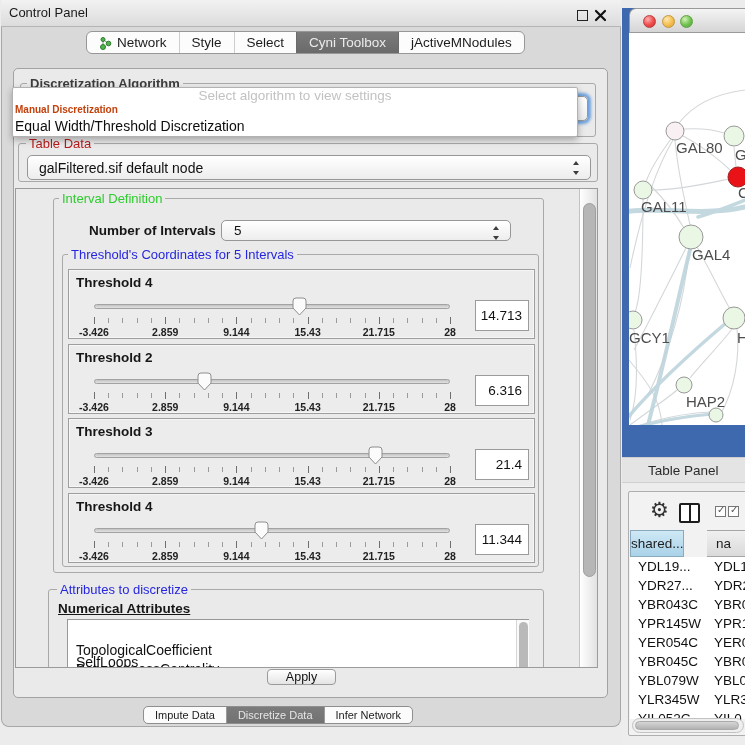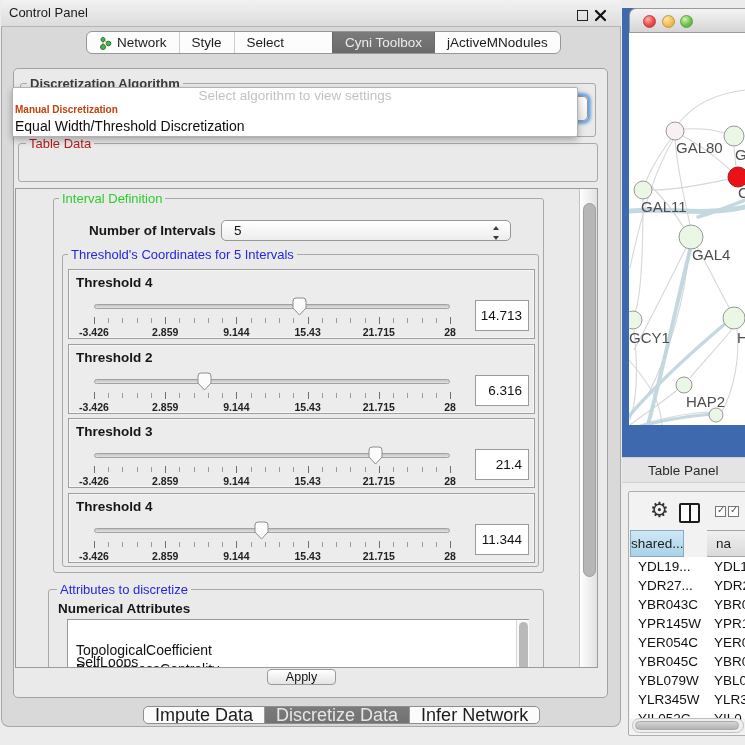--- a/index.html
+++ b/index.html
@@ -14,21 +14,21 @@
  background:linear-gradient(#f2f2f2,#dcdcdc);border-bottom:1px solid #b5b5b5;}
 .cp-title{position:absolute;left:8px;top:0;line-height:26px;font-size:13px;color:#1a1a1a;}
 .win-restore{position:absolute;left:576px;top:10px;width:11px;height:11px;border:1.8px solid #222;}
 .win-close{position:absolute;left:593px;top:9px;}
 
 
 .tabbar{position:absolute;left:86px;top:31px;height:23px;display:flex;
  background:#fcfcfc;border:1px solid #979797;border-radius:6px;overflow:hidden;}
 .tab{height:21px;line-height:21px;padding:0 12px;font-size:13.5px;color:#1c1c1c;display:flex;align-items:center;gap:5px;}
 .tab+.tab{border-left:1px solid #cecece;}
-.tab.sel{background:linear-gradient(#7b7b7b,#6a6a6a);color:#ebebeb;border-left:1px solid #6a6a6a;margin-left:36px;}
+.tab.sel{background:linear-gradient(#7b7b7b,#6a6a6a);color:#ebebeb;border-left:1px solid #6a6a6a;}
 .tab.sel+.tab{border-left:1px solid #6a6a6a;}
 
 
 .content{position:absolute;left:13px;top:68px;width:595px;height:630px;background:#eaeaea;
  border:1px solid #a2a2a2;border-radius:5px;}
 .gtitle{position:absolute;font-size:13px;color:#b91c1c;background:#eaeaea;padding:0 3px;line-height:13px;}
 .green{color:#2ecc2e;}
 .blue{color:#2626e0;}
 
 
@@ -74,32 +74,32 @@
 .thr-thumb{position:absolute;top:27px;}
 .tick{position:absolute;width:1px;background:#9a9a9a;}
 .tick.major{background:#6f6f6f;}
 .ticklab{position:absolute;width:60px;text-align:center;font-size:10.5px;font-weight:bold;color:#222;top:56px;}
 .thr-value{position:absolute;left:406px;top:30px;width:54px;height:31px;background:#fff;border:1px solid #9b9b9b;
  font-size:13.5px;color:#111;text-align:right;line-height:29px;padding-right:6px;}
 
 
 .ag{position:absolute;left:32px;top:400px;width:496px;height:120px;border:1px solid #a9a9a9;border-radius:3px;}
 .ag-title{left:8px;top:-7px;}
-.na-label{position:absolute;left:9px;top:11px;font-size:13.5px;font-weight:bold;color:#161616;}
+.na-label{position:absolute;left:9px;top:11px;font-size:13.5px;font-weight:bold;color:#161616;text-decoration:underline;}
 .listbox{position:absolute;left:18px;top:29px;width:462px;height:100px;background:#fff;border:1px solid #989898;}
 .litem{position:absolute;left:8px;height:19.5px;line-height:19.5px;font-size:14px;color:#111;}
 .lb-sb{position:absolute;left:448px;top:0;width:13px;height:98px;background:#fafafa;border-left:1px solid #d5d5d5;}
 .lb-thumb{position:absolute;left:2px;top:2px;width:9px;height:92px;background:#b9b9b9;border-radius:5px;}
 
 
 .apply{position:absolute;left:267px;top:669px;width:69px;height:16px;background:linear-gradient(#ffffff,#e4e4e4);
  border:1px solid #9a9a9a;border-radius:4px;font-size:12.5px;color:#111;font-family:"Liberation Sans",sans-serif;line-height:13px;padding:0;}
 .btabs{position:absolute;left:143px;top:706px;height:18px;display:flex;background:#fbfbfb;
  border:1px solid #8e8e8e;border-radius:5px;overflow:hidden;}
-.btab{height:31px;line-height:16px;padding:0 11px;font-size:18px;color:#1c1c1c;}
+.btab{height:31px;line-height:16px;padding:0 11px;font-size:11px;color:#1c1c1c;}
 .btab+.btab{border-left:1px solid #9a9a9a;}
 .btab.sel{background:linear-gradient(#7b7b7b,#6a6a6a);color:#e6e6e6;}
 
 
 .desktop{position:absolute;left:622px;top:8px;width:123px;height:449px;background:#3f69ae;}
 .nf-title{position:absolute;left:629px;top:8px;width:116px;height:25px;
  background:linear-gradient(#f4f4f4,#d5d5d5);border:1px solid #9a9a9a;border-right:none;border-radius:7px 0 0 0;}
 .light{position:absolute;top:6px;width:13px;height:13px;border-radius:50%;}
 .l-red{left:13px;background:radial-gradient(circle at 35% 30%,#ffb0b0,#ee4a4a 55%,#ce2f2f);border:1px solid #b94040;}
 .l-yel{left:32px;background:radial-gradient(circle at 35% 30%,#ffe9b0,#f5bd4f 55%,#dba138);border:1px solid #c3973a;}
@@ -171,20 +171,27 @@
 
   <div class="content"></div>
 
   <div class="disc-group">
     <span class="gtitle ghost">Discretization Algorithm</span>
   </div>
   <div class="combo focus-combo"></div>
 
   <div class="td-group">
     <span class="gtitle td-title">Table Data</span>
+    <div class="combo td-combo">
+      <span class="combo-text">galFiltered.sif default node</span>
+      <span class="spin">
+          <i class="au"></i>
+          <i class="ad"></i>
+        </span>
+    </div>
   </div>
 
   <div class="scrollpane">
     <div class="ig">
       <span class="gtitle green ig-title">Interval Definition</span>
       <b class="noi-label">Number of Intervals</b>
       <div class="combo noi-spin">
         <span class="noi-val">5</span>
         <span class="spin">
             <i class="au"></i>

